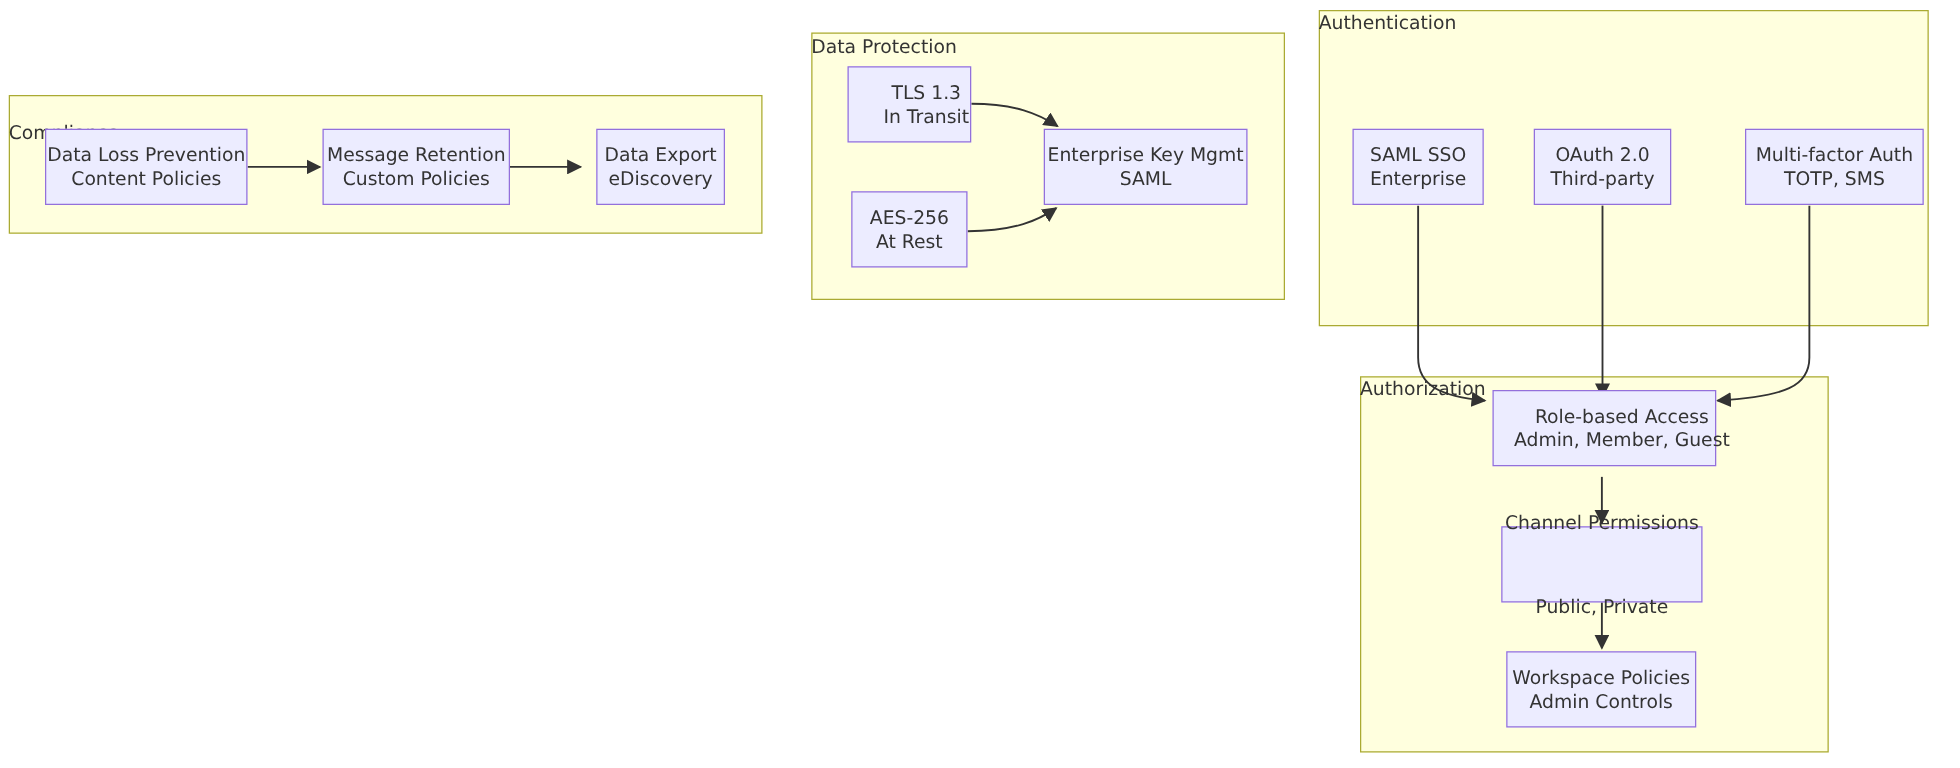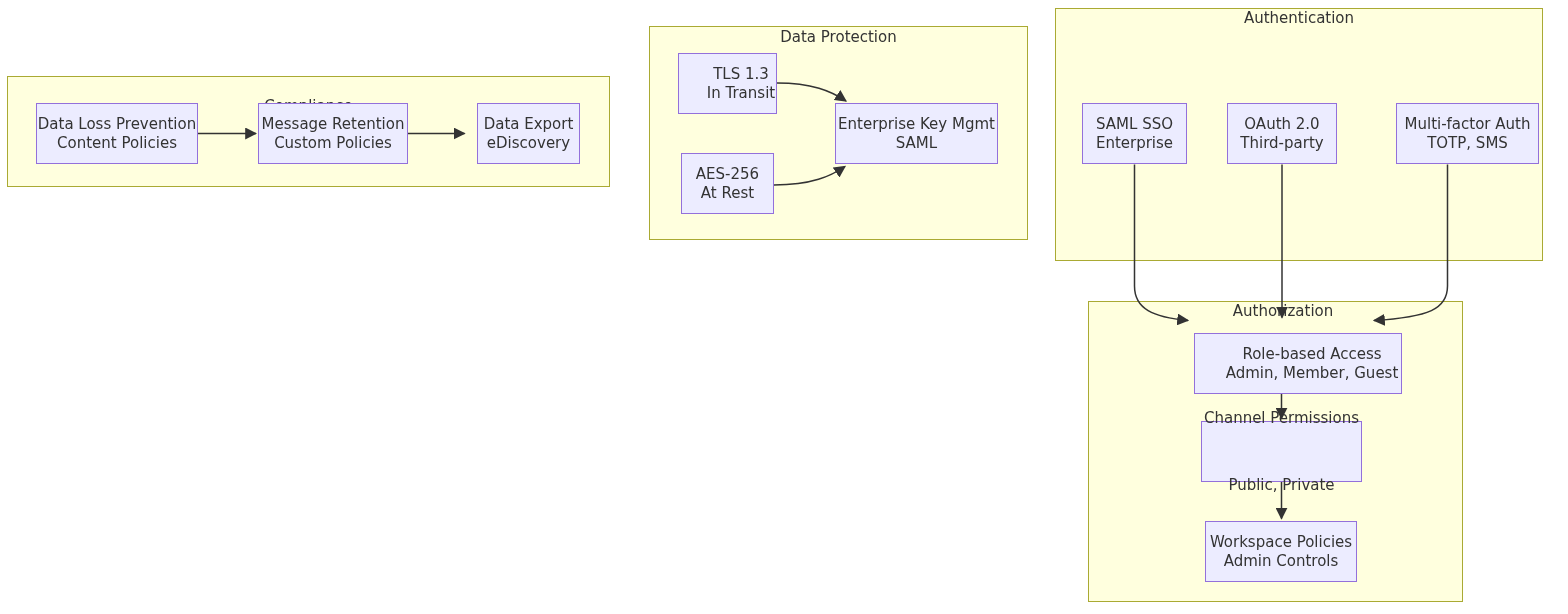--- a/index.html
+++ b/index.html
@@ -23,21 +23,21 @@
     overflow: hidden;
   }
   .cluster {
     position: absolute;
     background: var(--cluster-fill);
     border: 1px solid var(--cluster-border);
     z-index: 0;
   }
   .cluster-title {
     position: absolute;
-    text-align: center;
+    text-align: left;
     font-size: 15px;
     line-height: 19px;
     color: var(--text-color);
     z-index: 1;
     white-space: nowrap;
   }
   #edge-layer {
     position: absolute;
     left: 0; top: 0;
     width: 1568px;
@@ -130,21 +130,21 @@
   </div>
   <div class="node" style="left:1227px; top:103px; width:110px; height:61px;">
     <span>OAuth 2.0</span>
     <span>Third-party</span>
   </div>
   <div class="node" style="left:1376px; top:103px; width:143px; height:61px;margin-left:20px;">
     <span>Multi-factor Auth</span>
     <span>TOTP, SMS</span>
   </div>
 
-  <div class="node" style="left:1194px; top:333px; width:208px; height:61px;padding-left:28px;">
+  <div class="node" style="left:1194px; top:312px; width:179px; height:61px;padding-left:28px;">
     <span>Role-based Access</span>
     <span>Admin, Member, Guest</span>
   </div>
   <div class="node" style="left:1201px; top:421px; width:161px; height:61px;gap:48px;">
     <span>Channel Permissions</span>
     <span>Public, Private</span>
   </div>
   <div class="node" style="left:1205px; top:521px; width:152px; height:61px;">
     <span>Workspace Policies</span>
     <span>Admin Controls</span>

